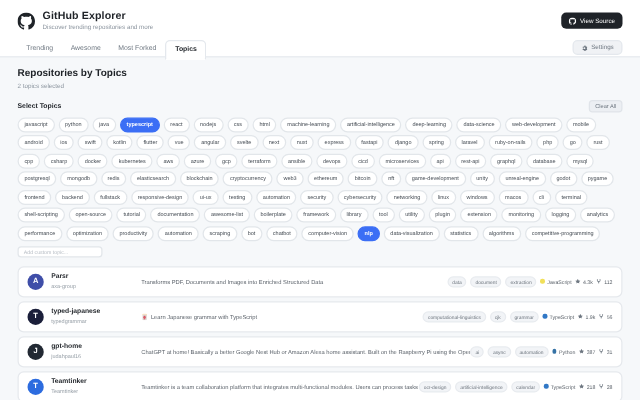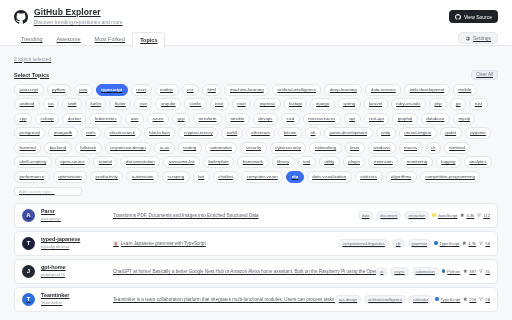--- a/index.html
+++ b/index.html
@@ -3,21 +3,21 @@
 <meta charset="utf-8">
 <style>
   * { box-sizing: border-box; margin: 0; padding: 0; }
   html, body {
     width: 512px; height: 320px;
     background: #f6f8fa;
     font-family: "Liberation Sans", sans-serif;
     color: #1f2328;
     overflow: hidden;
   }
-  .page { width: 512px; height: 320px; position: relative; background: #f6f8fa; text-decoration: underline; }
+  .page { width: 512px; height: 320px; position: relative; background: #f6f8fa; }
 
   
   .header {
     background: #ffffff;
     border-bottom: 1px solid #e4e8ed;
     padding: 7px 14px 0 14px;
     height: 46px;
   }
   .hdr-top { display: flex; align-items: center; }
   .gh-logo { width: 14px; height: 14px; flex: 0 0 14px; margin-right: 6px; color: #1f2328; }
@@ -150,20 +150,21 @@
           <svg viewBox="0 0 16 16" width="5" height="5" fill="#6e7781" aria-hidden="true">
             <path d="M8 10.5a2.5 2.5 0 1 1 0-5 2.5 2.5 0 0 1 0 5Zm6.5-2.5c0-.35-.03-.69-.09-1.02l1.33-1.04-1.3-2.25-1.6.54a6.5 6.5 0 0 0-1.77-1.02L10.8 1.5h-2.6l-.27 1.71c-.64.23-1.24.57-1.77 1.02l-1.6-.54-1.3 2.25 1.33 1.04a6.6 6.6 0 0 0 0 2.04L3.26 11.06l1.3 2.25 1.6-.54c.53.45 1.13.79 1.77 1.02l.27 1.71h2.6l.27-1.71c.64-.23 1.24-.57 1.77-1.02l1.6.54 1.3-2.25-1.33-1.04c.06-.33.09-.67.09-1.02Z"></path>
           </svg>
         </span>
         <span>Settings</span>
       </div>
     </div>
   </div>
 
   <div class="body">
+    <div class="sec-title">Repositories by Topics</div>
     <div class="sec-sub">2 topics selected</div>
 
     <div class="select-row">
       <span class="select-label">Select Topics</span>
       <span class="spacer"></span>
       <span class="clear-all">Clear All</span>
     </div>
 
     <div class="chips" id="chips">
         <div class="chip">javascript</div>

